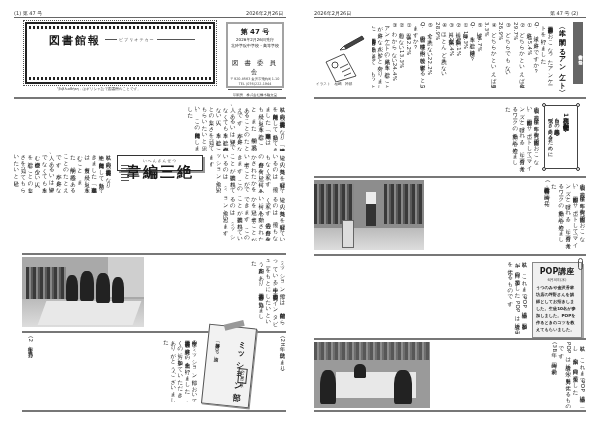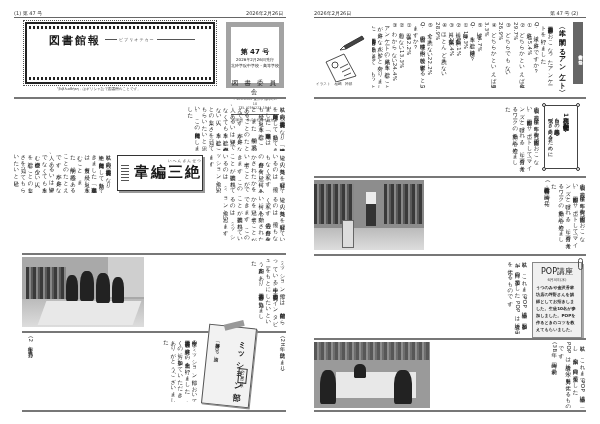--- a/index.html
+++ b/index.html
@@ -39,33 +39,33 @@
   .mast-jp { position: absolute; left: 22px; top: 9px; font-size: 11px; font-weight: bold; letter-spacing: 2px; text-align: center; }
   .mast-ruby { position: absolute; left: 90px; top: 13px; font-size: 4px; color: #444; letter-spacing: 1px; }
   .mast-ruby-line { position: absolute; left: 78px; top: 15px; width: 90px; height: 1px; background: #555; }
   .mast-greek {
     position: absolute; left: 16px; top: 24px; font-family: "DejaVu Serif", serif;
     font-style: italic; font-size: 27px; letter-spacing: -0.5px; color: #111;
   }
   .mast-note { position: absolute; left: 55px; top: 87px; font-size: 3.6px; color: #444; white-space: nowrap; }
 
   .issuebox {
-    position: absolute; left: 226px; top: 22px; width: 58px; height: 66px; border: 5px solid #a3a3a3;
-    text-align: center; font-size: 4px; line-height: 6px; padding-top: 20px;
+    position: absolute; left: 226px; top: 22px; width: 58px; height: 66px; border: 2px solid #a3a3a3;
+    text-align: center; font-size: 4px; line-height: 6px; padding-top: 3px;
   }
   .issuebox .no { font-size: 7px; font-weight: bold; line-height: 10px; }
   .issuebox .cmte { font-size: 6.5px; letter-spacing: 2px; line-height: 9px; margin-top: 10px; }
   .issuebox .addr { font-size: 3.4px; line-height: 4.5px; color: #444; }
   .issuebox .pr { border-top: 1px solid #555; margin-top: 3px; font-size: 3.4px; padding-top: 2px; color: #333; }
 
   
   .ihen {
-    position: absolute; left: 117px; top: 155px; width: 86px; height: 36px;
+    position: absolute; left: 117px; top: 155px; width: 86px; height: 16px;
     border: 1px solid #333; background: #fff; box-shadow: 2px 2px 0 #999;
-    text-align: right;
+    text-align: center;
   }
   .ihen .ruby { font-size: 3.8px; color: #444; margin-top: 2px; letter-spacing: 1px; }
   .ihen .title { font-family: "DejaVu Serif", serif; font-size: 15px; font-weight: bold; letter-spacing: 2px; line-height: 18px; }
   .ihen-dashes { position: absolute; left: 121px; top: 165px; width: 8px; height: 16px;
     background: repeating-linear-gradient(180deg, #555 0 1px, transparent 1px 3px); }
 
   
   .photo { position: absolute; overflow: hidden; background: #777; }
   .photo .shelf { position: absolute; background: repeating-linear-gradient(90deg, #3a3a3a 0 3px, #888 3px 5px, #5a5a5a 5px 7px); }
   .photo .floor { position: absolute; left: 0; right: 0; bottom: 0; background: linear-gradient(#bbb, #ddd); }
@@ -98,21 +98,21 @@
   }
   .kenkyu .scroll { position: absolute; width: 4px; height: 4px; border: 1px solid #333; border-radius: 50%; background: #fff; }
   .kenkyu .t1 { position: absolute; right: 7px; top: 6px; writing-mode: vertical-rl; font-size: 6px; font-weight: bold; letter-spacing: 0.5px; }
   .kenkyu .t2 { position: absolute; right: 17px; top: 8px; writing-mode: vertical-rl; font-size: 5px; line-height: 6.5px; font-weight: bold; color: #333; }
 
   
   .pop {
     position: absolute; left: 532px; top: 262px; width: 50px; height: 76px;
     background: #f0f0f0; border: 1px solid #888; box-shadow: 2px 2px 0 #aaa;
   }
-  .pop .t { position: absolute; left: 0; right: 0; top: 3px; text-align: center; font-size: 8px; font-weight: normal; }
+  .pop .t { position: absolute; left: 0; right: 0; top: 3px; text-align: center; font-size: 8px; font-weight: bold; }
   .pop .d { position: absolute; left: 0; right: 0; top: 14px; text-align: center; font-size: 3.8px; color: #444; }
   .pop .b { position: absolute; left: 3px; right: 3px; top: 21px; font-size: 4.2px; line-height: 7px; font-weight: bold; color: #222; }
   .clip { position: absolute; left: 578px; top: 258px; width: 5px; height: 12px; border: 1px solid #555; border-radius: 3px; }
 </style>
 </head>
 <body>
 
 <div class="page page-left">
   <div class="folio" style="left:14px;">(1) 第 47 号</div>
   <div class="folio" style="left:246px;">2026年2月26日</div>

